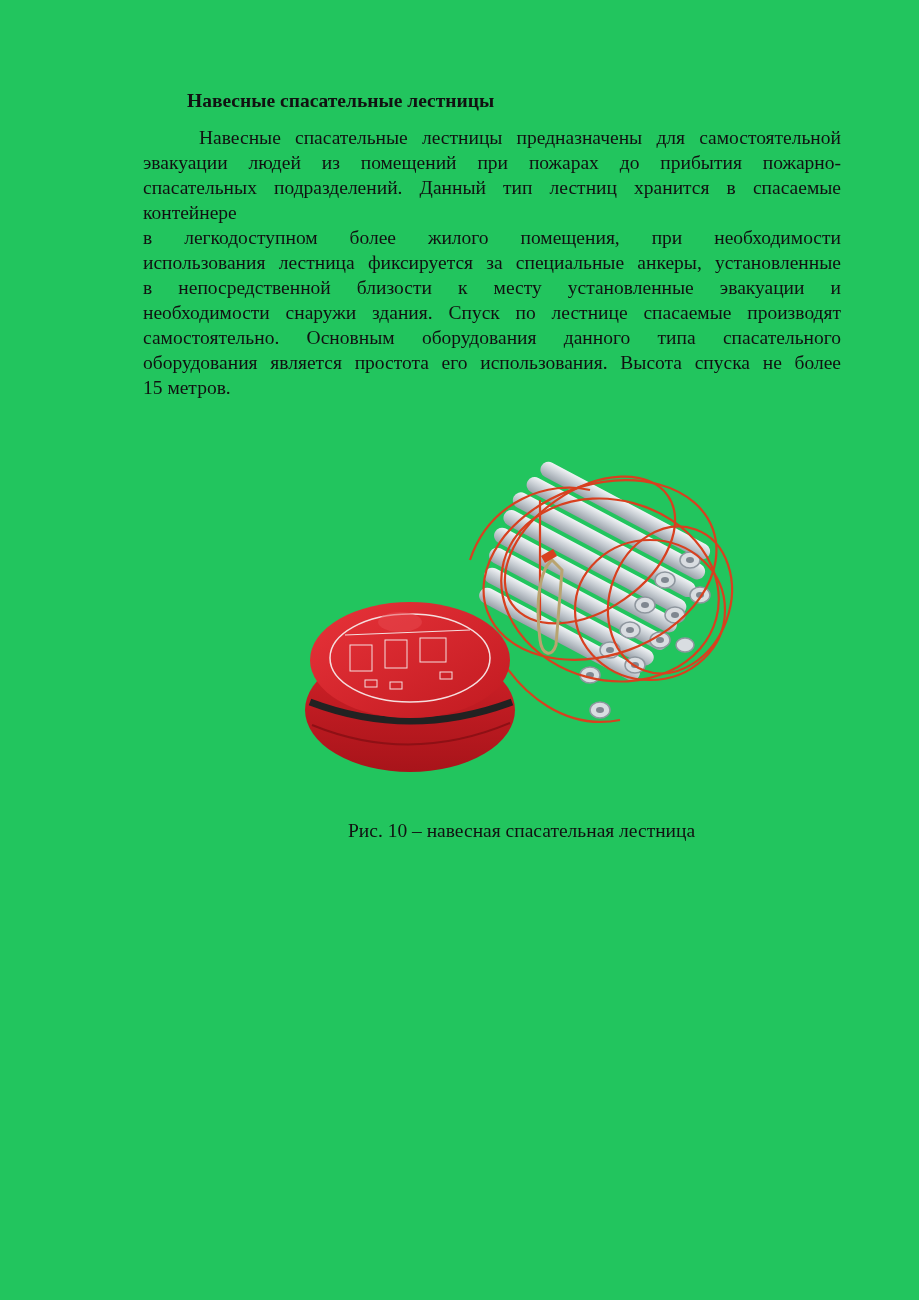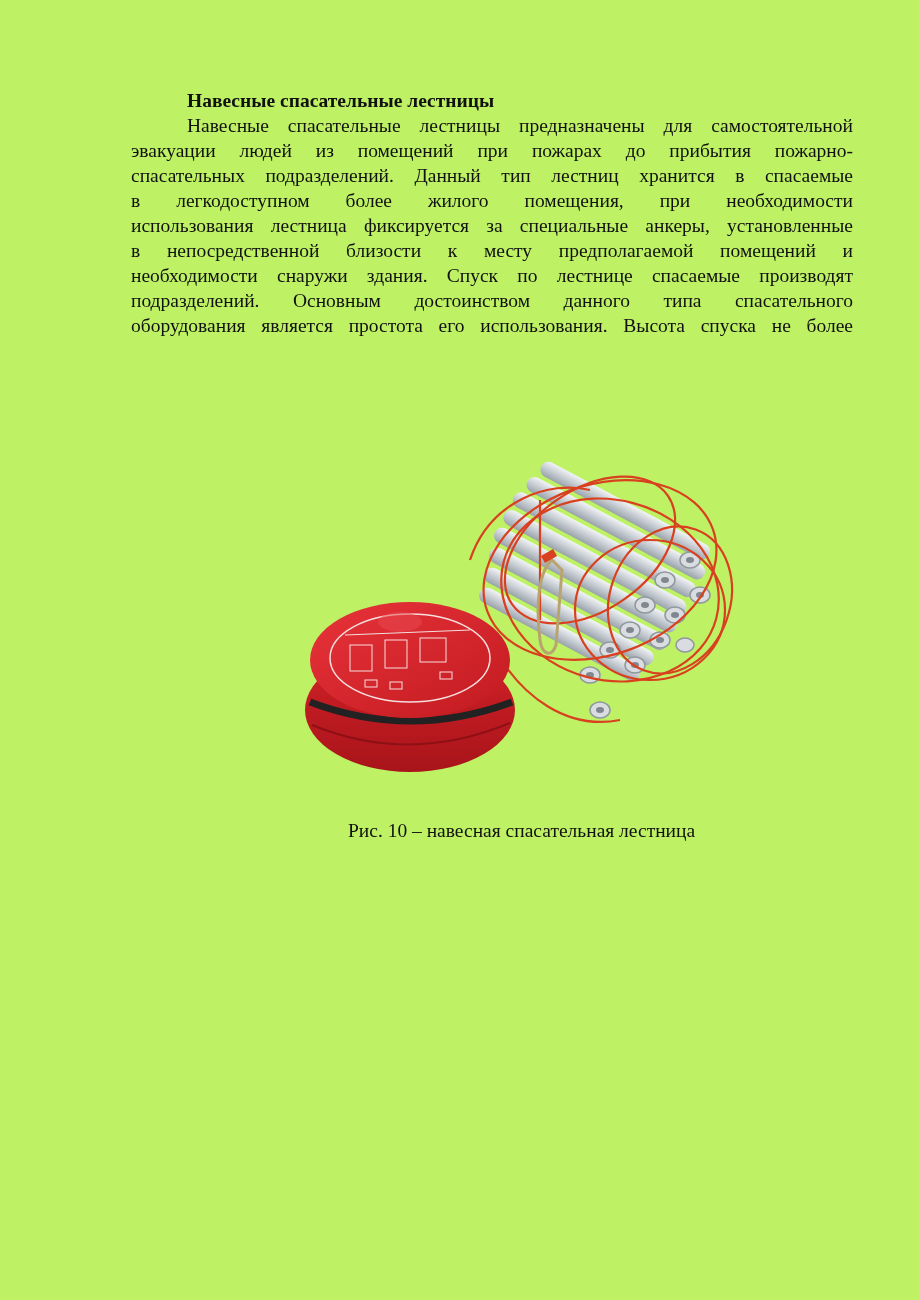--- a/index.html
+++ b/index.html
@@ -12,37 +12,37 @@
       height: 1300px;
       position: relative;
       overflow: hidden;
       font-family: "Liberation Serif", "DejaVu Serif", serif;
       color: #111111;
     }
     .page {
       position: absolute;
       left: 0; top: 0;
       width: 919px; height: 1300px;
-      background: #bef264;
+      background: #22c55e;
     }
     .text-block {
       position: absolute;
       left: 131px;
       top: 88px;
       width: 722px;
       font-size: 19.5px;
       line-height: 25px;
     }
     .heading {
       font-weight: bold;
       text-indent: 56px;
       margin: 0;
     }
     .para {
-      margin: 0;
+      margin: 12px;
       text-align: justify;
     }
     .para .line {
       display: block;
       text-align: justify;
       text-align-last: justify;
       white-space: nowrap;
     }
     .para .line.first { text-indent: 56px; }
     .para .line.last { text-align-last: left; }
@@ -69,26 +69,28 @@
 <body>
 
 <div class="page">
 
   <div class="text-block">
     <p class="heading">Навесные спасательные лестницы</p>
     <p class="para">
       <span class="line first">Навесные спасательные лестницы предназначены для самостоятельной</span>
       <span class="line">эвакуации людей из помещений при пожарах до прибытия пожарно-</span>
       <span class="line">спасательных подразделений. Данный тип лестниц хранится в спасаемые</span>
+      <span class="line short">контейнере</span>
       <span class="line">в легкодоступном более жилого помещения, при необходимости</span>
       <span class="line">использования лестница фиксируется за специальные анкеры, установленные</span>
-      <span class="line">в непосредственной близости к месту предполагаемой помещений и</span>
+      <span class="line">в непосредственной близости к месту установленные эвакуации и</span>
       <span class="line">необходимости снаружи здания. Спуск по лестнице спасаемые производят</span>
-      <span class="line">подразделений. Основным достоинством данного типа спасательного</span>
+      <span class="line">самостоятельно. Основным оборудования данного типа спасательного</span>
       <span class="line">оборудования является простота его использования. Высота спуска не более</span>
+      <span class="line last">15 метров.</span>
     </p>
   </div>
 
   <div class="figure" title="Red round storage bag next to a coiled rope ladder with aluminium rungs, red cords and a steel carabiner">
     <svg width="460" height="350" viewBox="0 0 460 350" xmlns="http://www.w3.org/2000/svg">
       <defs>
         <linearGradient id="bagTop" x1="0" y1="0" x2="1" y2="1">
           <stop offset="0" stop-color="#e8333a"></stop>
           <stop offset="1" stop-color="#c11a20"></stop>
         </linearGradient>

